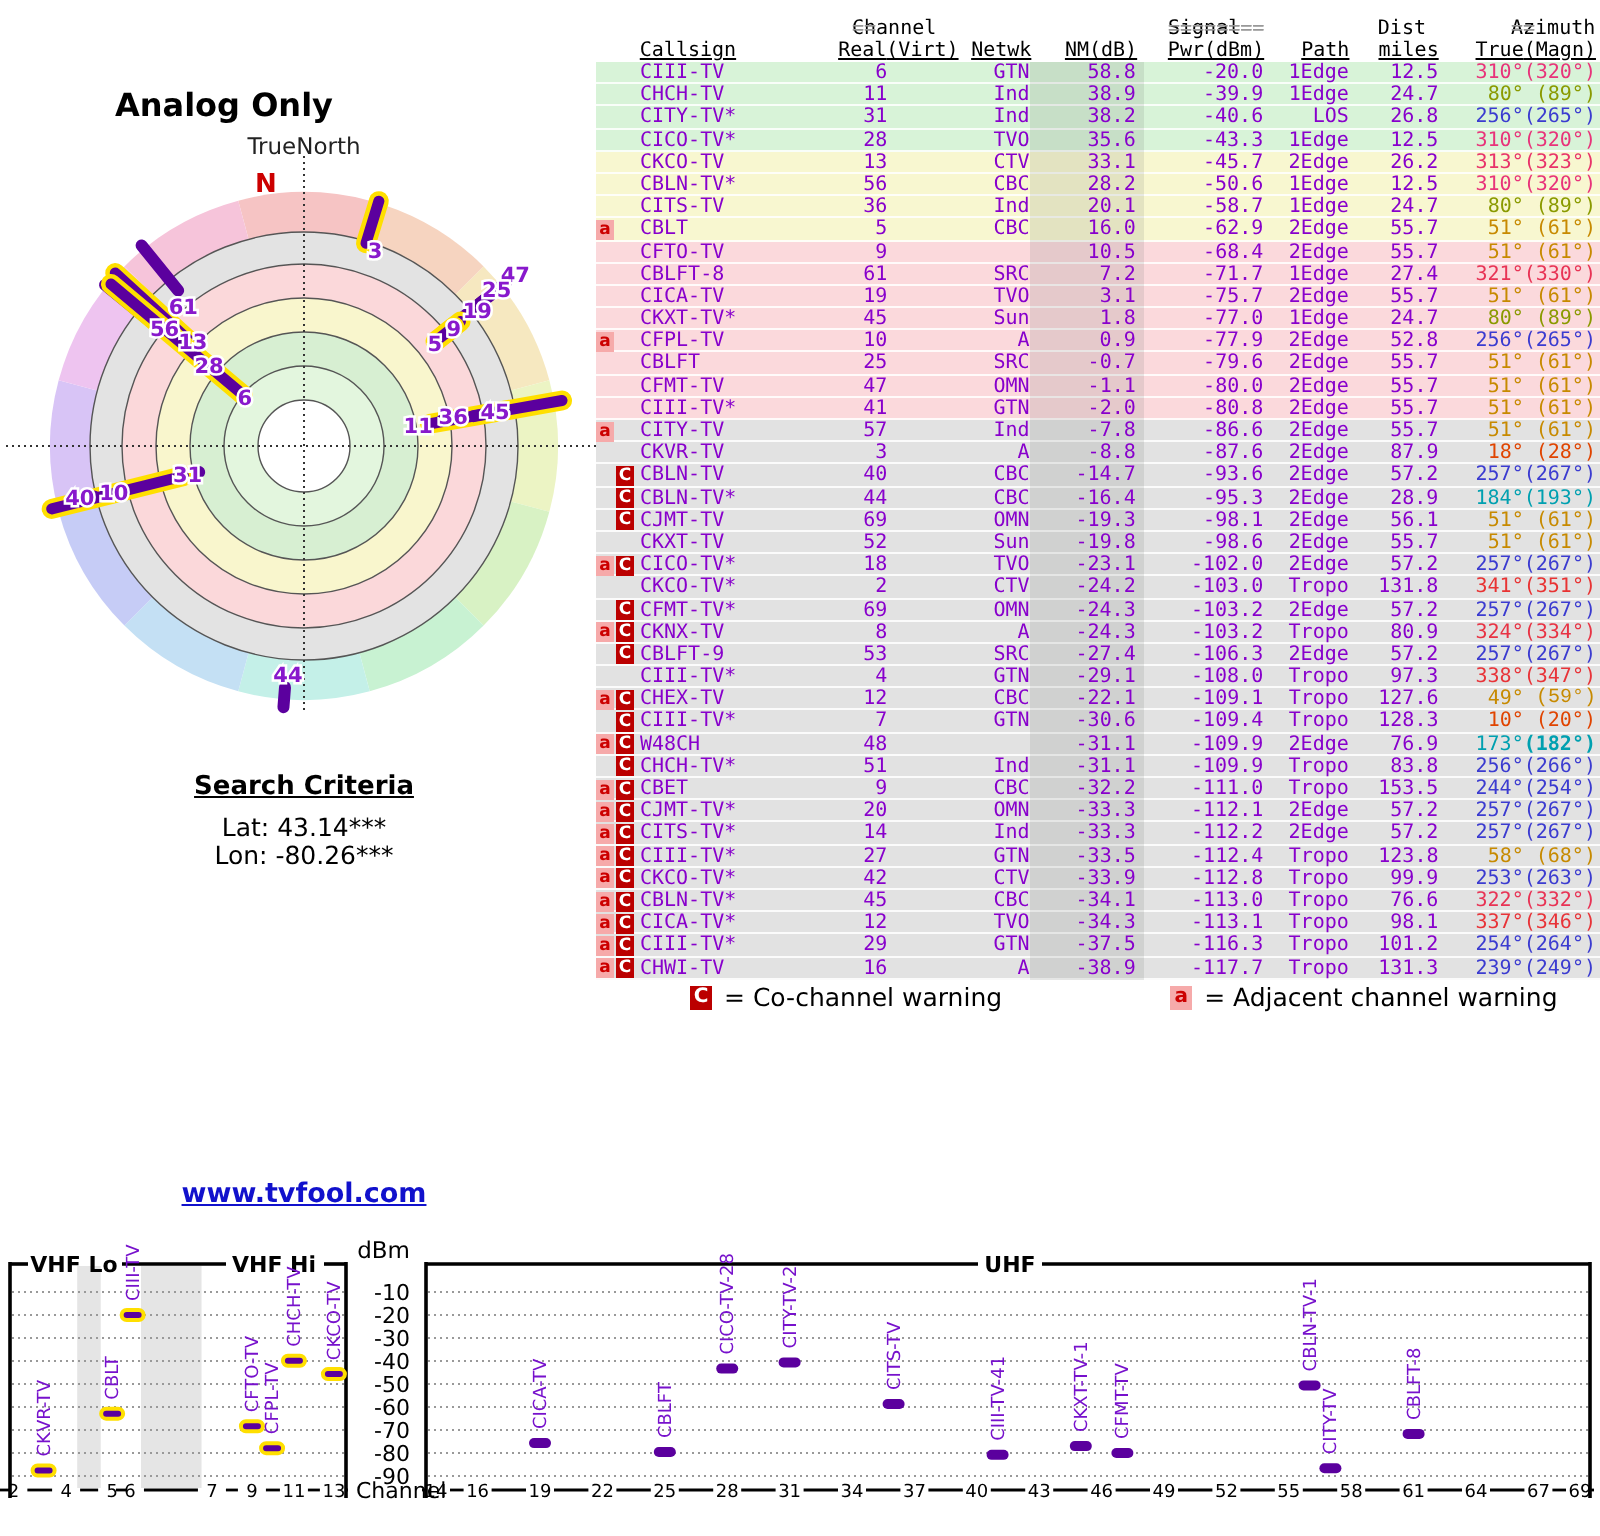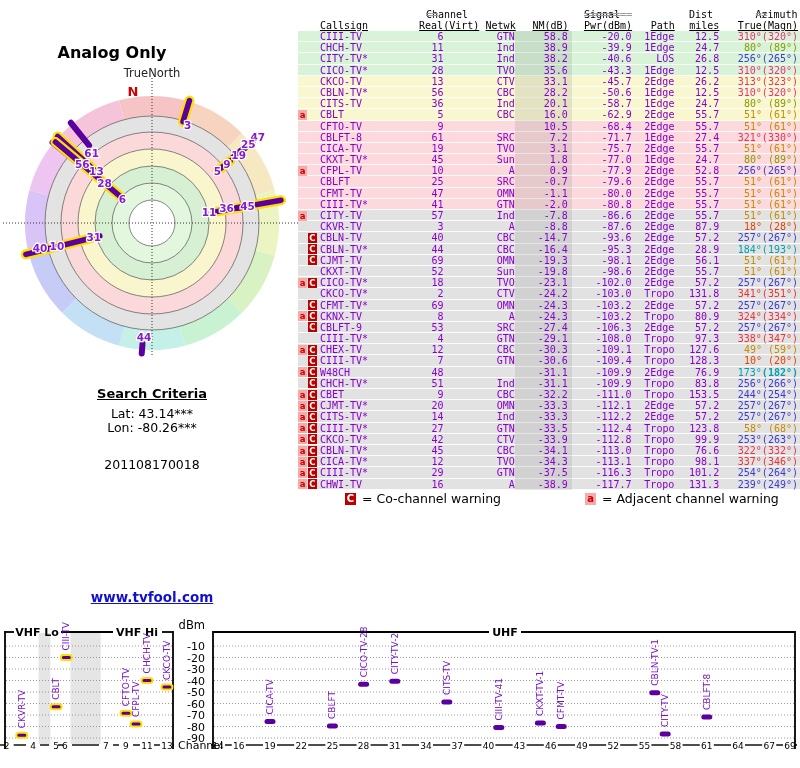--- a/index.html
+++ b/index.html
@@ -135,21 +135,20 @@
         <text x="39.94744254969795" y="230.3693712495445" font-size="10.5" font-weight="bold" text-anchor="middle" fill="#8819cc" stroke="#fff" stroke-width="2.5" paint-order="stroke" font-family="&quot;DejaVu Sans&quot;,sans-serif">40</text>
         <text x="143.97800551942564" y="319.2198657798798" font-size="10.5" font-weight="bold" text-anchor="middle" fill="#8819cc" stroke="#fff" stroke-width="2.5" paint-order="stroke" font-family="&quot;DejaVu Sans&quot;,sans-serif">44</text>
       </g>
     </svg>
 
   <div class="criteria">
     <div class="crit-title">Search Criteria</div>
     <div class="crit-line">Lat: 43.14***</div>
     <div class="crit-line">Lon: -80.26***</div>
     <div class="crit-date">
-      <div>201108170018</div>
     </div>
   </div>
 
   <div class="table-wrap">
     <div class="thead1">
       <span class="h1-channel">
           <span class="eq">==</span>
           <span>Channel</span>
           <span class="eq">==</span>
         </span>
@@ -567,26 +566,26 @@
         </div>
         <div class="trow" style="background: rgb(226, 226, 226);">
           <div class="c0">
             <span class="wa">a</span>
             <span class="wc">C</span>
           </div>
           <div class="c1 ptxt">CHEX-TV</div>
           <div class="c2 ptxt">12</div>
           <div class="c3"></div>
           <div class="c4 ptxt">CBC</div>
-          <div class="c5 ptxt nmcell">-30.3</div>
+          <div class="c5 ptxt nmcell">-22.1</div>
           <div class="c6 ptxt">-109.1</div>
           <div class="c7 ptxt">Tropo</div>
           <div class="c8 ptxt">127.6</div>
           <div class="c9" style="color: rgb(199, 138, 0);">49°</div>
-          <div class="c10" style="color: rgb(199, 138, 0);">(59°)</div>
+          <div class="c10" style="color: rgb(199, 138, 0); font-family: Liberation Mono, monospace;">(59°)</div>
         </div>
         <div class="trow" style="background: rgb(226, 226, 226);">
           <div class="c0">
             <span class="wc">C</span>
           </div>
           <div class="c1 ptxt">CIII-TV*</div>
           <div class="c2 ptxt">7</div>
           <div class="c3"></div>
           <div class="c4 ptxt">GTN</div>
           <div class="c5 ptxt nmcell">-30.6</div>

